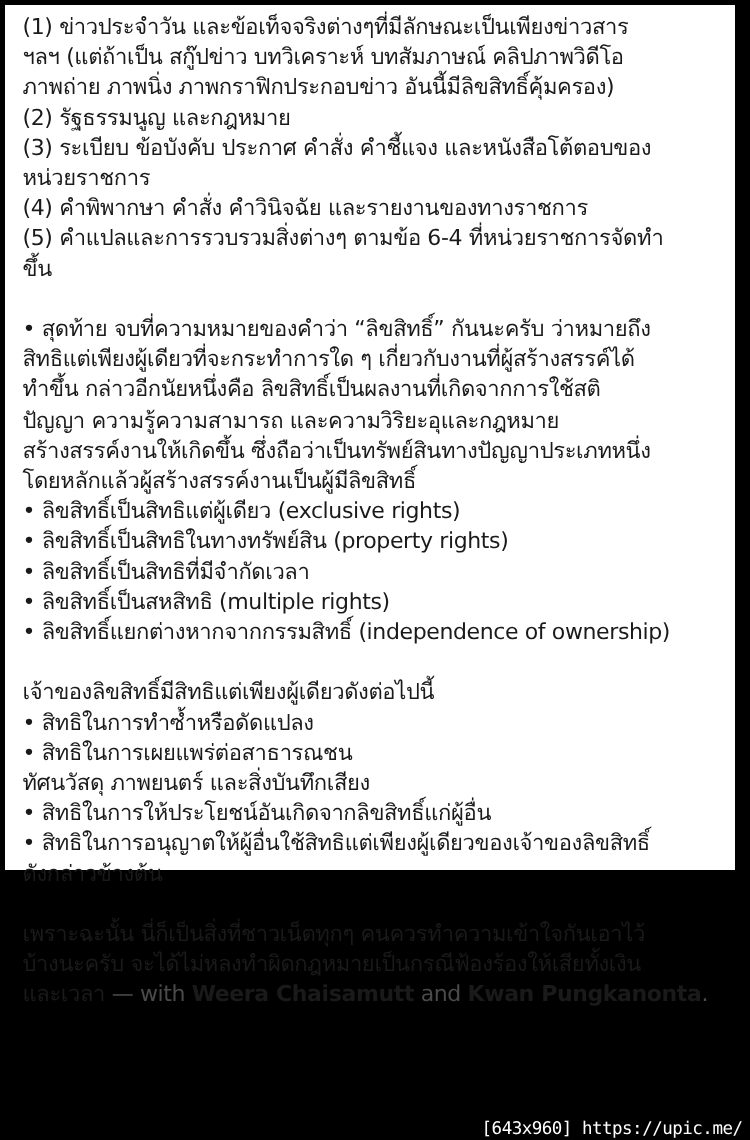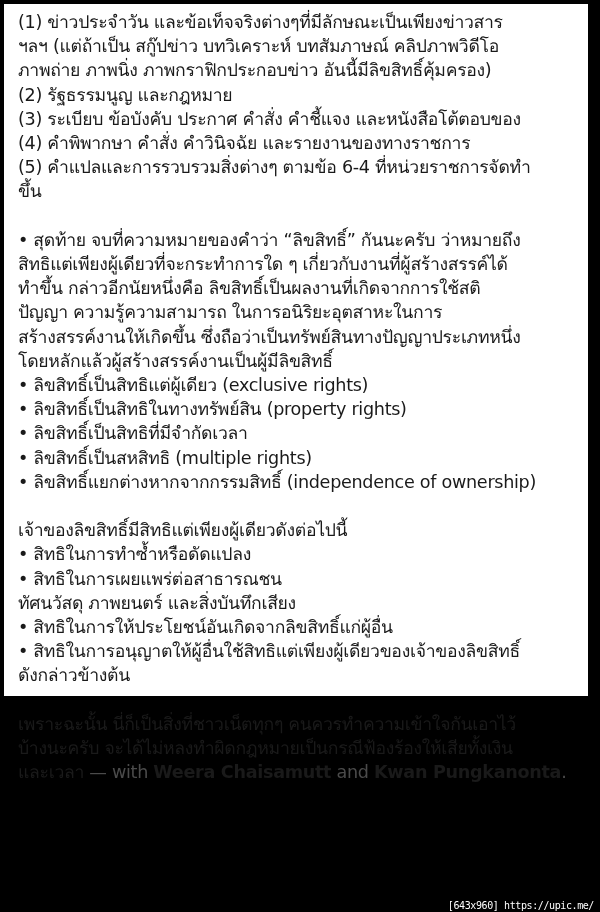--- a/index.html
+++ b/index.html
@@ -14,47 +14,48 @@
   .content {
     position: absolute; left: 14px; top: 6px; width: 566px;
     color: #1a1a1a; font-size: 17.6px; line-height: 24.2px; letter-spacing: -0.3px;
   }
   .line { white-space: nowrap; }
   .gap { height: 24.2px; }
   .with { color: #4b4b4b; }
   .bold { font-weight: bold; color: #1a1a1a; margin-top: 17px; }
   .watermark {
     position: absolute; right: 6px; bottom: 1px; color: #fff;
-    font-family: "DejaVu Sans Mono", monospace; font-size: 10px; letter-spacing: -0.4px;
+    font-family: "DejaVu Sans Mono", monospace; font-size: 14px; letter-spacing: -0.4px;
   }
 </style>
 </head>
 <body>
 
 <div class="page">
   <div class="content">
 
     <div>
       <div class="line">(1) ข่าวประจำวัน และข้อเท็จจริงต่างๆที่มีลักษณะเป็นเพียงข่าวสาร</div>
       <div class="line">ฯลฯ (แต่ถ้าเป็น สกู๊ปข่าว บทวิเคราะห์ บทสัมภาษณ์ คลิปภาพวิดีโอ</div>
       <div class="line">ภาพถ่าย ภาพนิ่ง ภาพกราฟิกประกอบข่าว อันนี้มีลิขสิทธิ์คุ้มครอง)</div>
       <div class="line">(2) รัฐธรรมนูญ และกฎหมาย</div>
       <div class="line">(3) ระเบียบ ข้อบังคับ ประกาศ คำสั่ง คำชี้แจง และหนังสือโต้ตอบของ</div>
+      <div class="line">หน่วยราชการ</div>
       <div class="line">(4) คำพิพากษา คำสั่ง คำวินิจฉัย และรายงานของทางราชการ</div>
       <div class="line">(5) คำแปลและการรวบรวมสิ่งต่างๆ ตามข้อ 6-4 ที่หน่วยราชการจัดทำ</div>
       <div class="line">ขึ้น</div>
     </div>
 
     <div class="gap"></div>
 
     <div>
       <div class="line">• สุดท้าย จบที่ความหมายของคำว่า “ลิขสิทธิ์” กันนะครับ ว่าหมายถึง</div>
       <div class="line">สิทธิแต่เพียงผู้เดียวที่จะกระทำการใด ๆ เกี่ยวกับงานที่ผู้สร้างสรรค์ได้</div>
       <div class="line">ทำขึ้น กล่าวอีกนัยหนึ่งคือ ลิขสิทธิ์เป็นผลงานที่เกิดจากการใช้สติ</div>
-      <div class="line">ปัญญา ความรู้ความสามารถ ในการอนิริยะอุตสาหะในการ</div>
+      <div class="line">ปัญญา ความรู้ความสามารถ และความวิริยะอุและกฎหมาย</div>
       <div class="line">สร้างสรรค์งานให้เกิดขึ้น ซึ่งถือว่าเป็นทรัพย์สินทางปัญญาประเภทหนึ่ง</div>
       <div class="line">โดยหลักแล้วผู้สร้างสรรค์งานเป็นผู้มีลิขสิทธิ์</div>
       <div class="line">• ลิขสิทธิ์เป็นสิทธิแต่ผู้เดียว (exclusive rights)</div>
       <div class="line">• ลิขสิทธิ์เป็นสิทธิในทางทรัพย์สิน (property rights)</div>
       <div class="line">• ลิขสิทธิ์เป็นสิทธิที่มีจำกัดเวลา</div>
       <div class="line">• ลิขสิทธิ์เป็นสหสิทธิ (multiple rights)</div>
       <div class="line">• ลิขสิทธิ์แยกต่างหากจากกรรมสิทธิ์ (independence of ownership)</div>
     </div>
 
     <div class="gap"></div>

